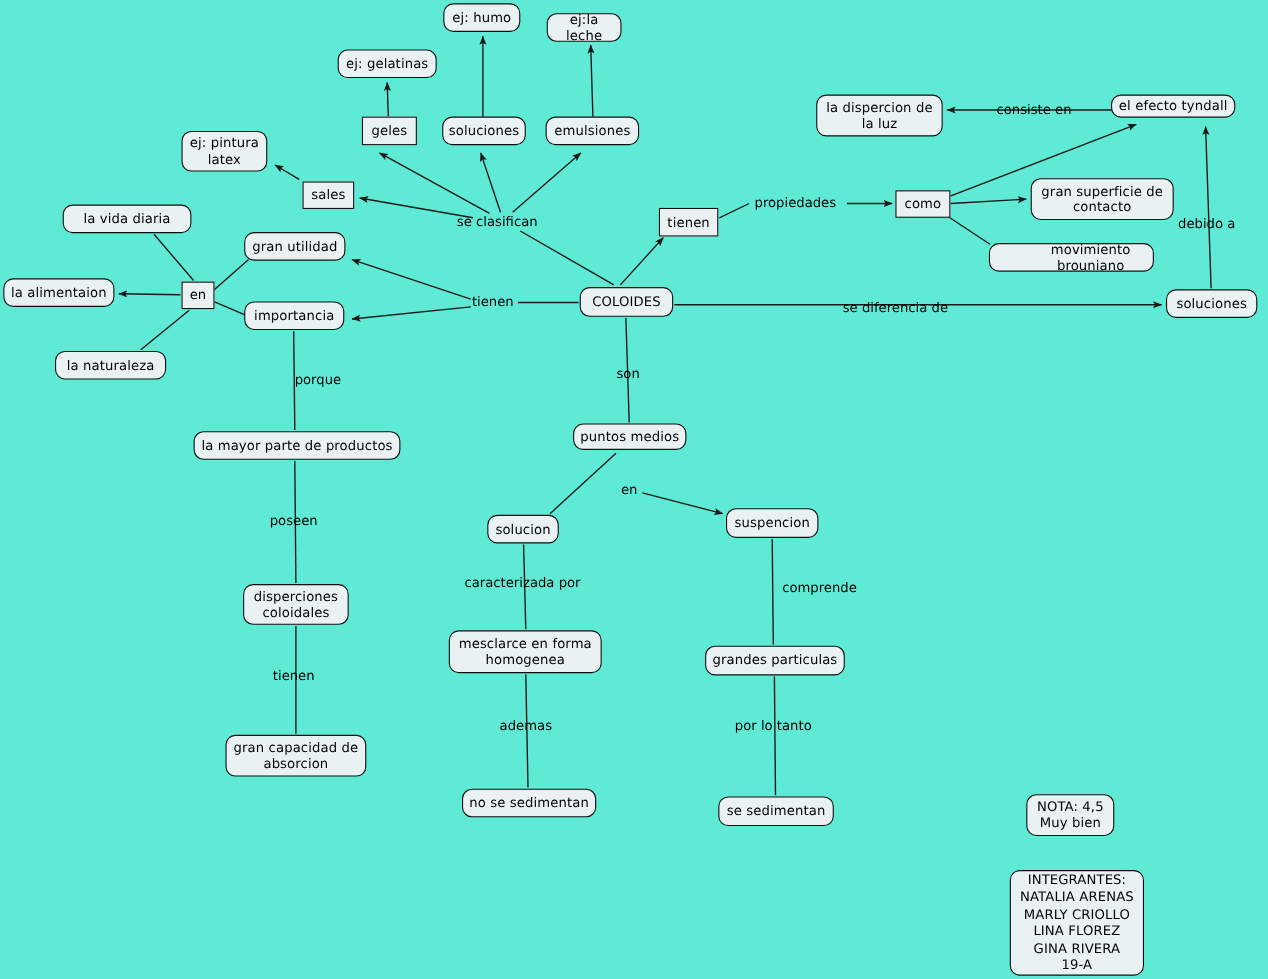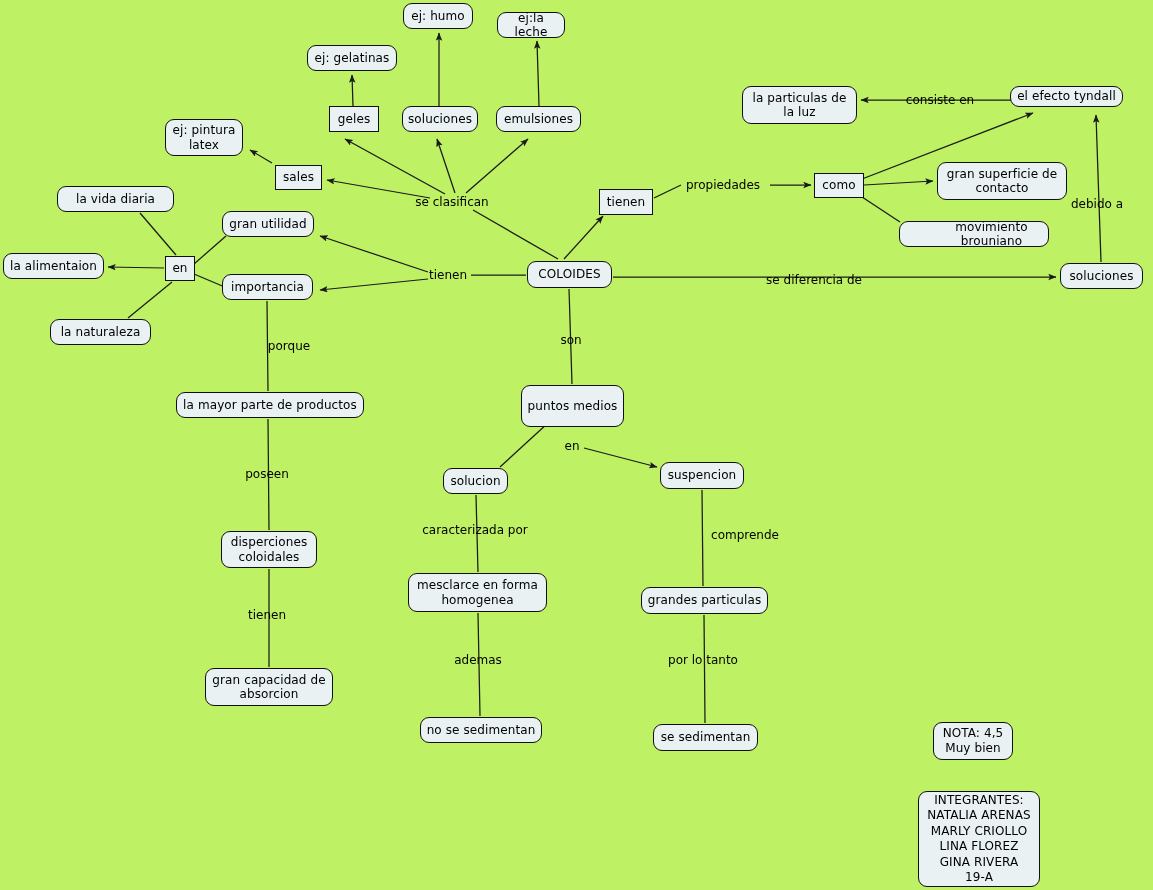--- a/index.html
+++ b/index.html
@@ -1,18 +1,18 @@
 <!DOCTYPE html>
 <html><head>
 <meta charset="utf-8">
 <title>Mapa conceptual - COLOIDES</title>
 <style>
   html,body{margin:0;padding:0;background:#ffffff;}
   body{font-family:"DejaVu Sans","Liberation Sans",sans-serif;}
-  #canvas{position:relative;width:1153px;height:890px;background:#bef264;overflow:hidden;}
+  #canvas{position:relative;width:1153px;height:890px;background:#5eead4;overflow:hidden;}
   #edges{position:absolute;left:0;top:0;width:1153px;height:890px;}
   .node{
     position:absolute;
     box-sizing:border-box;
     background:#e9f1f3;
     border:1.4px solid #101010;
     border-radius:9px;
     display:flex;
     align-items:center;
     justify-content:center;
@@ -99,22 +99,22 @@
 latex</div>
       <div class="node small" style="left: 275px; top: 165px; width: 47px; height: 25px;">sales</div>
       <div class="node" style="left: 57px; top: 186px; width: 117px; height: 26px;">la vida diaria</div>
       <div class="node" style="left: 222px; top: 211px; width: 92px; height: 26px;">gran utilidad</div>
       <div class="node" style="left: 3px; top: 253px; width: 101px; height: 26px;">la alimentaion</div>
       <div class="node small" style="left: 165px; top: 256px; width: 30px; height: 25px;">en</div>
       <div class="node" style="left: 222px; top: 274px; width: 91px; height: 26px;">importancia</div>
       <div class="node" style="left: 50px; top: 319px; width: 101px; height: 26px;">la naturaleza</div>
       <div class="node small" style="left: 599px; top: 189px; width: 54px; height: 26px;">tienen</div>
       <div class="node" style="left: 527px; top: 261px; width: 85px; height: 27px;">COLOIDES</div>
-      <div class="node" style="left: 521px; top: 385px; width: 103px; height: 42px;">puntos medios</div>
-      <div class="node" style="left: 742px; top: 86px; width: 115px; height: 38px;">la particulas de
+      <div class="node" style="left: 521px; top: 385px; width: 103px; height: 24px;">puntos medios</div>
+      <div class="node" style="left: 742px; top: 86px; width: 115px; height: 38px;">la dispercion de
 la luz</div>
       <div class="node" style="left: 1010px; top: 86px; width: 113px; height: 21px;">el efecto tyndall</div>
       <div class="node small" style="left: 814px; top: 173px; width: 50px; height: 25px;">como</div>
       <div class="node" style="left: 937px; top: 162px; width: 130px; height: 38px;">gran superficie de
 contacto</div>
       <div class="node" style="left: 899px; top: 221px; width: 150px; height: 26px; padding-left: 40px;">movimiento brouniano</div>
       <div class="node" style="left: 1060px; top: 263px; width: 83px; height: 26px;">soluciones</div>
       <div class="node" style="left: 176px; top: 392px; width: 188px; height: 26px;">la mayor parte de productos</div>
       <div class="node" style="left: 221px; top: 531px; width: 96px; height: 37px;">disperciones
 coloidales</div>

